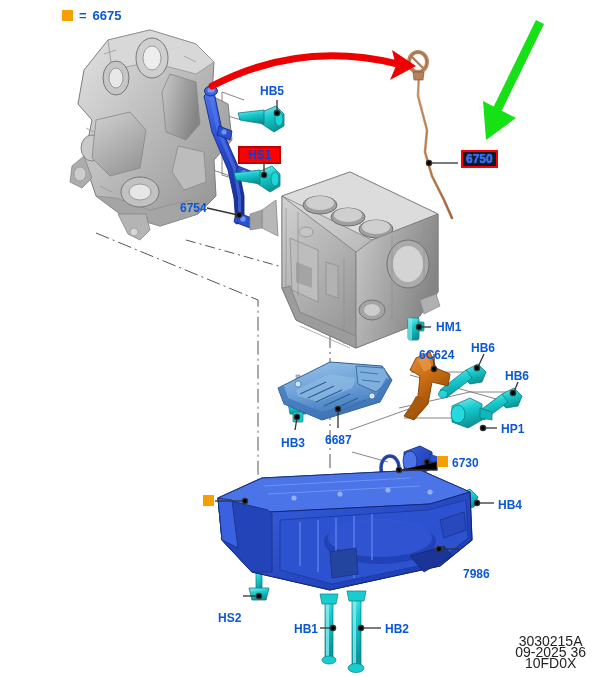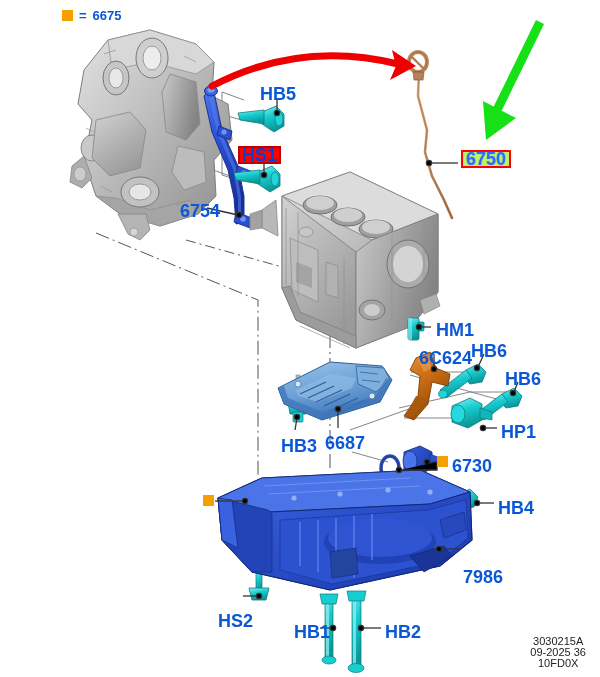--- a/index.html
+++ b/index.html
@@ -23,34 +23,34 @@
   svg.layer {
     position: absolute;
     left: 0; top: 0;
     width: 600px;
     height: 677px;
   }
   .lbl {
     position: absolute;
     color: #0a58d6;
     font-family: "Liberation Sans", sans-serif;
-    font-size: 18px;
+    font-size: 12px;
     font-weight: bold;
     white-space: nowrap;
     letter-spacing: 0px;
   }
   .lbl-hl-red {
     background: #ff0000;
     color: #0a3fd0;
     border: 2px solid #c00000;
-    padding: 0px 2px;
+    padding: 0px 8px;
     line-height: 14px;
   }
   .lbl-hl-blue {
-    background: #bef264;
+    background: #0f172a;
     color: #2f6bff;
     border: 2px solid #ff0000;
     padding: 0px 3px;
     line-height: 14px;
     text-shadow: 0 0 1px #6aa0ff;
   }
   .legend {
     position: absolute;
     display: flex;
     align-items: center;
@@ -74,21 +74,21 @@
     height: 11px;
     background: #f5a000;
   }
   .footer {
     position: absolute;
     right: 14px;
     bottom: 8px;
     text-align: center;
     color: #222222;
     font-family: "Liberation Sans", sans-serif;
-    font-size: 11px;
+    font-size: 14px;
     line-height: 11px;
   }
 </style>
 </head>
 <body>
 
 <div id="diagram-root">
 
   <svg class="layer" viewBox="0 0 600 677">
     <defs>

